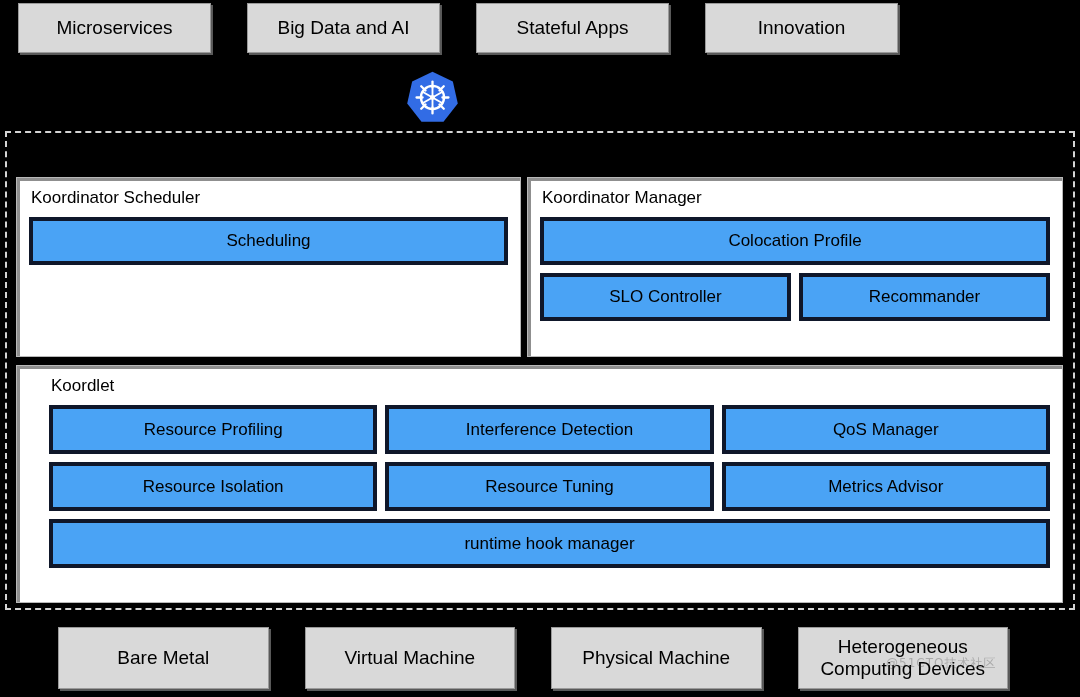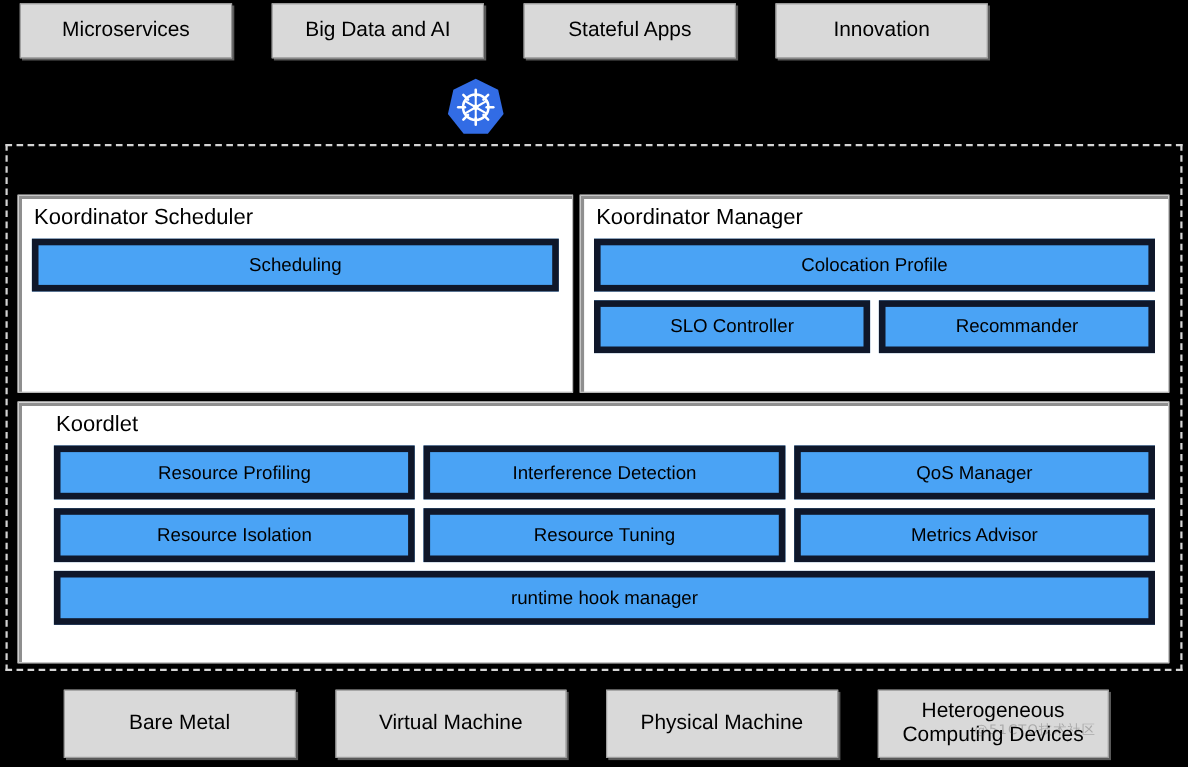--- a/index.html
+++ b/index.html
@@ -72,21 +72,21 @@
   
   .panel {
     background: #ffffff;
     border: 1px solid #b8b8b8;
     box-shadow: 3px 3px 0 0 #8f8f8f inset;
     box-sizing: border-box;
     position: relative;
     padding: 9px 12px 12px 12px;
   }
   .panel-title {
-    font-size: 20px;
+    font-size: 17px;
     line-height: 22px;
     margin: 0 0 8px 2px;
     white-space: nowrap;
   }
 
   
   .upper-row {
     position: absolute;
     left: 16px;
     top: 177px;
@@ -94,21 +94,21 @@
     height: 180px;
     display: flex;
     gap: 6px;
   }
   .panel-scheduler { width: 505px; }
   .panel-manager  { flex: 1 1 auto; }
 
   
   .chip {
     background: #4aa3f5;
-    border: 6px solid #0f172a;
+    border: 4px solid #0f172a;
     box-sizing: border-box;
     display: flex;
     align-items: center;
     justify-content: center;
     text-align: center;
     font-size: 17px;
     color: #000000;
     height: 48px;
   }
   .chip-row {

